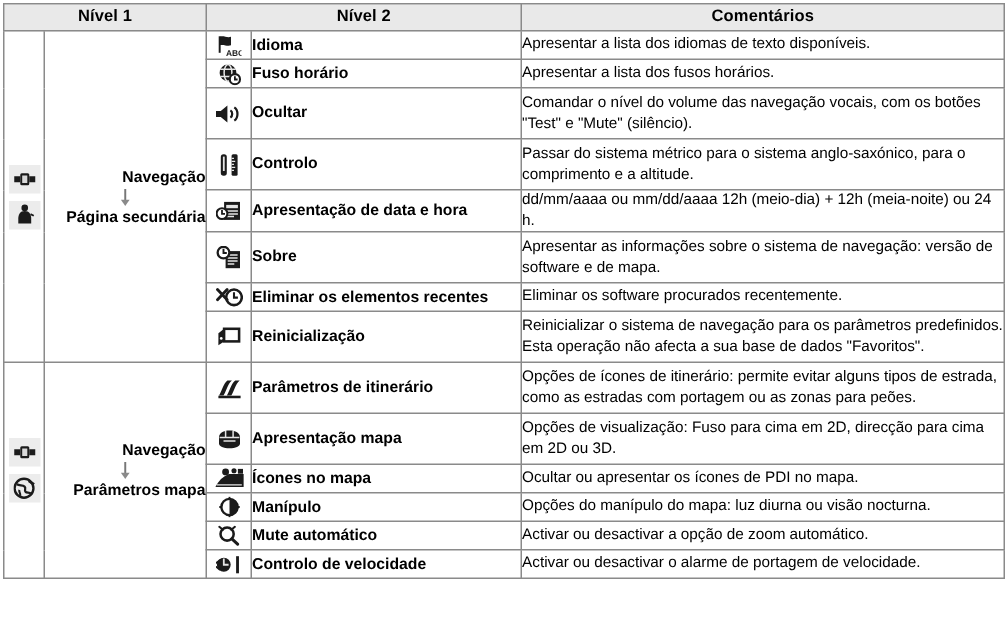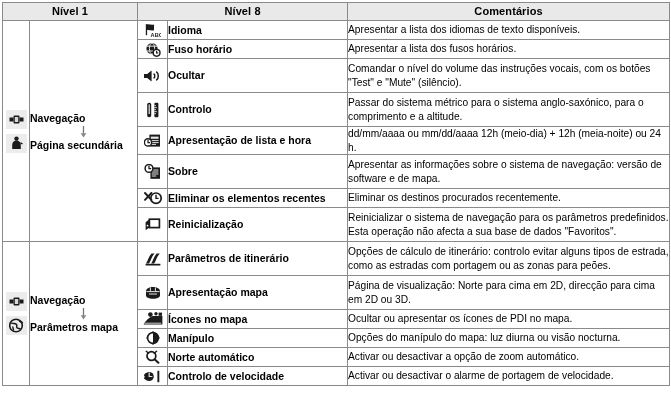--- a/index.html
+++ b/index.html
@@ -66,21 +66,21 @@
     width: 21px;
     height: 19px;
     background: #ececec;
     display: flex;
     align-items: center;
     justify-content: center;
   }
   .icon-chip svg { display: block; }
 
   .lvl1-label {
-    text-align: left;
+    text-align: right;
     font-size: 10.5px;
     font-weight: bold;
     line-height: 14px;
     padding: 2px 4px;
   }
   .lvl1-label .arrow {
     display: block;
     margin: 1px auto 0;
     width: 9px;
     height: 12px;
@@ -115,21 +115,21 @@
     <colgroup>
       <col class="c-icon1">
       <col class="c-lvl1">
       <col class="c-icon2">
       <col class="c-lvl2">
       <col class="c-comm">
     </colgroup>
     <thead>
       <tr>
         <th colspan="2">Nível 1</th>
-        <th colspan="2">Nível 8</th>
+        <th colspan="2">Nível 2</th>
         <th>Comentários</th>
       </tr>
     </thead>
     <tbody id="tbody">
         <tr class="r-low">
           <td rowspan="8" class="lvl1-icons">
             <div class="icon-stack">
               <span class="icon-chip">
                 <svg width="15" height="13" viewBox="0 0 15 13">
                   <rect x="4.5" y="2.5" width="6" height="8" rx="1" fill="#1b1b1b"></rect>
@@ -180,21 +180,21 @@
         </tr>
         <tr class="r-tall">
           <td class="n2-icon">
             <svg width="20" height="14" viewBox="0 0 20 14">
               <path d="M1 5 h3.2 L8.6 1.4 v11.2 L4.2 9 H1 Z" fill="#1b1b1b"></path>
               <path d="M10.6 4.6 C12.2 5.6 12.2 8.4 10.6 9.4" fill="none" stroke="#1b1b1b" stroke-width="1.5"></path>
               <path d="M13.2 2.6 C16 4.4 16 9.6 13.2 11.4" fill="none" stroke="#1b1b1b" stroke-width="1.5"></path>
             </svg>
           </td>
           <td class="n2-label">Ocultar</td>
-          <td class="comment">Comandar o nível do volume das instruções vocais, com os botões "Test" e "Mute" (silêncio).</td>
+          <td class="comment">Comandar o nível do volume das navegação vocais, com os botões "Test" e "Mute" (silêncio).</td>
         </tr>
         <tr class="r-tall">
           <td class="n2-icon">
             <svg width="14" height="16" viewBox="0 0 14 16">
               <rect x="1.2" y="0.8" width="4" height="14.4" rx="1.8" fill="#1b1b1b"></rect>
               <rect x="2.6" y="2.4" width="1.2" height="9.6" fill="#e4e4e4"></rect>
               <rect x="8.4" y="0.8" width="4" height="14.4" rx="1" fill="#1b1b1b"></rect>
               <path d="M8.4 3.6 h1.6 M8.4 5.6 h2.4 M8.4 7.6 h1.6 M8.4 9.6 h2.4 M8.4 11.6 h1.6" stroke="#e4e4e4" stroke-width="0.9"></path>
             </svg>
           </td>
@@ -204,21 +204,21 @@
         <tr class="r-low">
           <td class="n2-icon">
             <svg width="17" height="15" viewBox="0 0 17 15">
               <rect x="5.4" y="1.6" width="10.6" height="12" fill="#1b1b1b"></rect>
               <rect x="6.8" y="3.6" width="7.8" height="2.2" fill="#e4e4e4"></rect>
               <path d="M6.8 7.6 h7.8 M6.8 9.6 h7.8 M6.8 11.4 h5.2" stroke="#e4e4e4" stroke-width="1"></path>
               <circle cx="4" cy="9.4" r="3.6" fill="#ffffff" stroke="#1b1b1b" stroke-width="1.4"></circle>
               <path d="M4 7 v2.6 h2" stroke="#1b1b1b" stroke-width="1.2" fill="none"></path>
             </svg>
           </td>
-          <td class="n2-label">Apresentação de lista e hora</td>
+          <td class="n2-label">Apresentação de data e hora</td>
           <td class="comment">dd/mm/aaaa ou mm/dd/aaaa 12h (meio-dia) + 12h (meia-noite) ou 24 h.</td>
         </tr>
         <tr class="r-tall">
           <td class="n2-icon">
             <svg width="17" height="16" viewBox="0 0 17 16">
               <rect x="6.4" y="3.4" width="9.6" height="11.4" fill="#1b1b1b"></rect>
               <path d="M7.8 6 h6.6 M7.8 8 h6.6 M7.8 10 h6.6 M7.8 12 h4.4" stroke="#e4e4e4" stroke-width="1"></path>
               <circle cx="5" cy="4.4" r="3.9" fill="#ffffff" stroke="#1b1b1b" stroke-width="1.5"></circle>
               <path d="M5 1.8 v2.8 h2.2" stroke="#1b1b1b" stroke-width="1.3" fill="none"></path>
             </svg>
@@ -228,21 +228,21 @@
         </tr>
         <tr class="r-low">
           <td class="n2-icon">
             <svg width="18" height="15" viewBox="0 0 18 15">
               <path d="M1 2 L7.4 8.8 M7.4 2 L1 8.8" stroke="#1b1b1b" stroke-width="1.9" stroke-linecap="round"></path>
               <circle cx="12" cy="7.2" r="5.2" fill="none" stroke="#1b1b1b" stroke-width="1.7"></circle>
               <path d="M12 3.8 v3.6 h2.6" stroke="#1b1b1b" stroke-width="1.4" fill="none"></path>
             </svg>
           </td>
           <td class="n2-label">Eliminar os elementos recentes</td>
-          <td class="comment">Eliminar os destinos procurados recentemente.</td>
+          <td class="comment">Eliminar os software procurados recentemente.</td>
         </tr>
         <tr class="r-tall">
           <td class="n2-icon">
             <svg width="17" height="15" viewBox="0 0 17 15">
               <rect x="5.4" y="2.2" width="10" height="8.4" fill="none" stroke="#1b1b1b" stroke-width="1.7"></rect>
               <path d="M5.4 2.2 L1.6 5.2 L1.6 13.2 L5.4 10.6 Z" fill="#1b1b1b"></path>
               <circle cx="3.5" cy="8.6" r="0.9" fill="#ffffff"></circle>
             </svg>
           </td>
           <td class="n2-label">Reinicialização</td>
@@ -278,33 +278,33 @@
             <div>Parâmetros mapa</div>
           </td>
           <td class="n2-icon">
             <svg width="16" height="14" viewBox="0 0 16 14">
               <path d="M1 11.6 C3 8.6 3.6 4.2 6.6 1.6 L9.6 1.6 C6.6 4.2 6 8.6 4 11.6 Z" fill="#1b1b1b"></path>
               <path d="M6.2 11.6 C8.2 8.6 8.8 4.2 11.8 1.6 L14.8 1.6 C11.8 4.2 11.2 8.6 9.2 11.6 Z" fill="#1b1b1b"></path>
               <rect x="0.6" y="11.8" width="14.8" height="1.7" fill="#1b1b1b"></rect>
             </svg>
           </td>
           <td class="n2-label">Parâmetros de itinerário</td>
-          <td class="comment">Opções de cálculo de itinerário: controlo evitar alguns tipos de estrada, como as estradas com portagem ou as zonas para peões.</td>
+          <td class="comment">Opções de ícones de itinerário: permite evitar alguns tipos de estrada, como as estradas com portagem ou as zonas para peões.</td>
         </tr>
         <tr class="r-tall">
           <td class="n2-icon">
             <svg width="16" height="14" viewBox="0 0 16 14">
               <path d="M1 5.6 C1 2.6 4 1 8 1 C12 1 15 2.6 15 5.6 L15 9.6 C15 11.6 12 12.8 8 12.8 C4 12.8 1 11.6 1 9.6 Z" fill="#1b1b1b"></path>
               <path d="M1.4 5.6 h13.2" stroke="#e4e4e4" stroke-width="1"></path>
               <path d="M5.4 1.4 v4 M10.4 1.4 v4" stroke="#e4e4e4" stroke-width="1"></path>
               <path d="M4 8 h8" stroke="#e4e4e4" stroke-width="1"></path>
             </svg>
           </td>
           <td class="n2-label">Apresentação mapa</td>
-          <td class="comment">Página de visualização: Norte para cima em 2D, direcção para cima em 2D ou 3D.</td>
+          <td class="comment">Opções de visualização: Fuso para cima em 2D, direcção para cima em 2D ou 3D.</td>
         </tr>
         <tr class="r-low">
           <td class="n2-icon">
             <svg width="20" height="14" viewBox="0 0 20 14">
               <path d="M0.6 12.6 C2.6 8.6 5.6 5.6 9.6 4 L19.4 4 L19.4 12.6 Z" fill="#1b1b1b"></path>
               <path d="M1.6 11.2 h16.6" stroke="#e4e4e4" stroke-width="0.9"></path>
               <circle cx="7.4" cy="2.6" r="2.3" fill="#1b1b1b"></circle>
               <circle cx="13" cy="1.8" r="1.7" fill="#1b1b1b"></circle>
               <rect x="15.6" y="0.6" width="3.4" height="3.2" fill="#1b1b1b"></rect>
             </svg>
@@ -324,21 +324,21 @@
           <td class="comment">Opções do manípulo do mapa: luz diurna ou visão nocturna.</td>
         </tr>
         <tr class="r-low">
           <td class="n2-icon">
             <svg width="15" height="14" viewBox="0 0 15 14">
               <circle cx="6.4" cy="6" r="4.4" fill="none" stroke="#1b1b1b" stroke-width="1.7"></circle>
               <path d="M9.6 9.2 L13.4 12.8" stroke="#1b1b1b" stroke-width="2" stroke-linecap="round"></path>
               <path d="M3.6 3.2 L1.2 1.2 M9.2 3.2 L11.6 1.2" stroke="#1b1b1b" stroke-width="1.4" stroke-linecap="round"></path>
             </svg>
           </td>
-          <td class="n2-label">Norte automático</td>
+          <td class="n2-label">Mute automático</td>
           <td class="comment">Activar ou desactivar a opção de zoom automático.</td>
         </tr>
         <tr class="r-low">
           <td class="n2-icon">
             <svg width="17" height="13" viewBox="0 0 17 13">
               <circle cx="5.2" cy="6.5" r="4.6" fill="#1b1b1b"></circle>
               <path d="M5.2 2.4 v4.1 h3.2" stroke="#e4e4e4" stroke-width="1.2" fill="none"></path>
               <path d="M0.4 5.2 l2 -1.6 M0.4 8 l2 1.6" stroke="#1b1b1b" stroke-width="1.3" stroke-linecap="round"></path>
               <rect x="13.4" y="0.8" width="1.9" height="11.4" fill="#1b1b1b"></rect>
             </svg>

